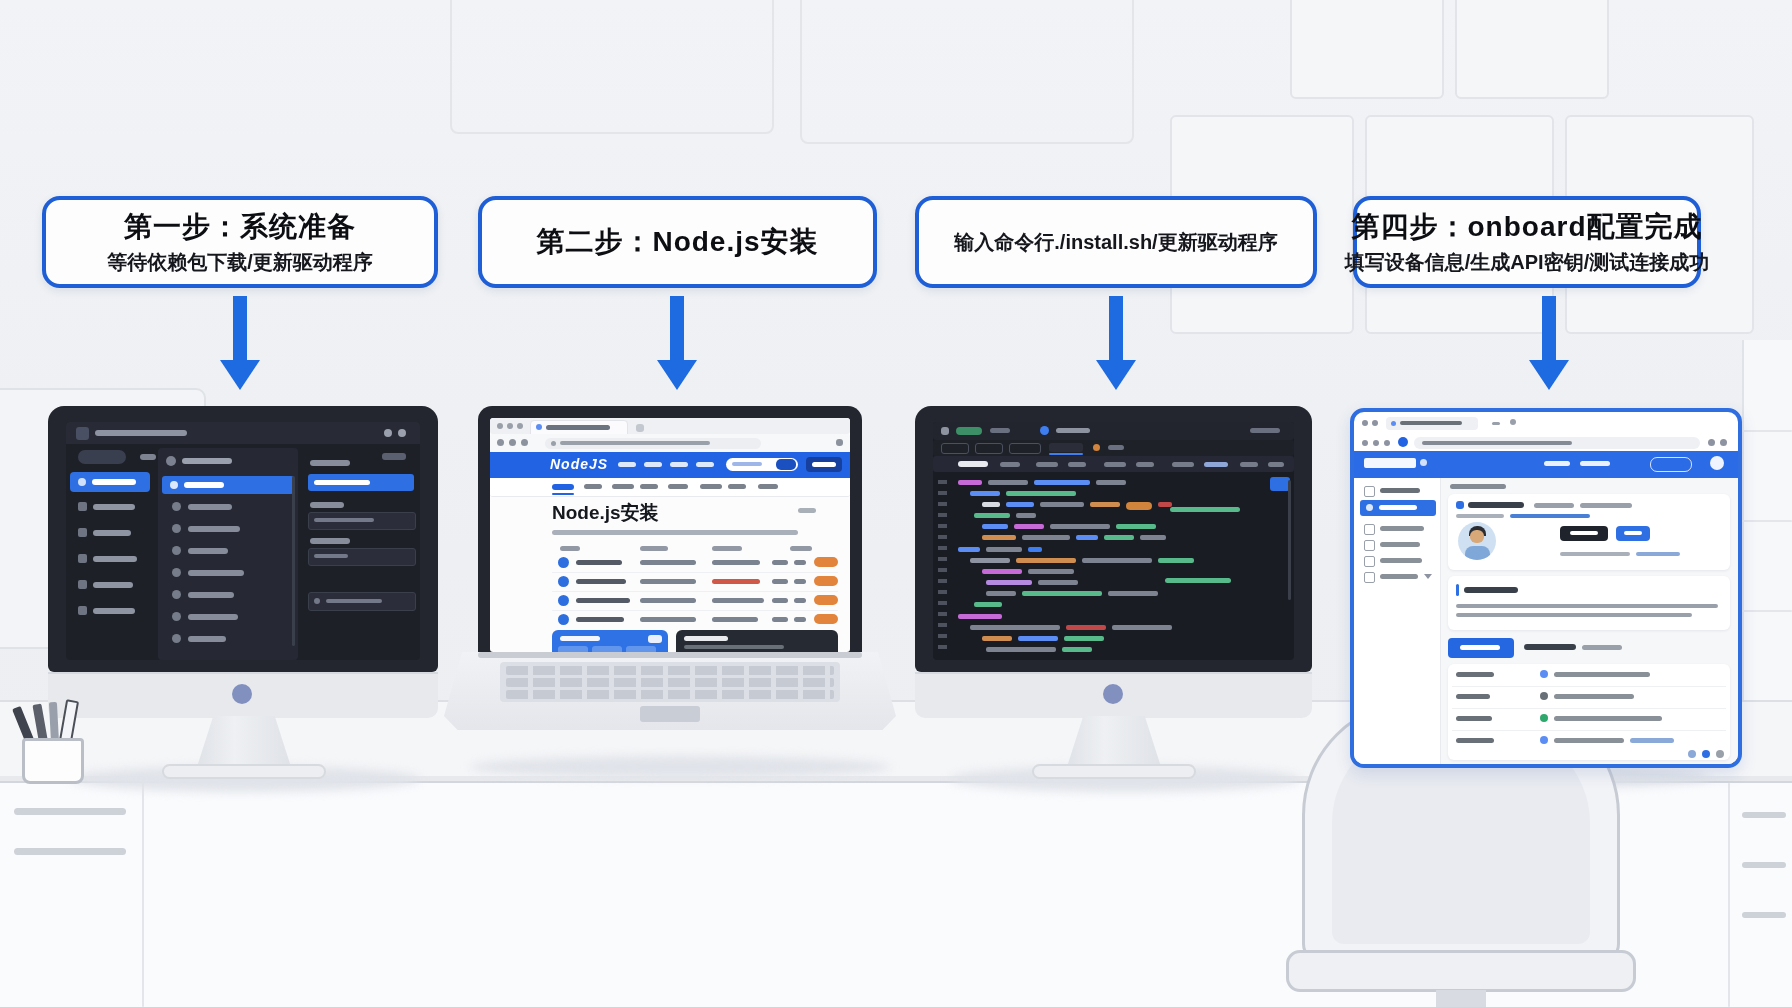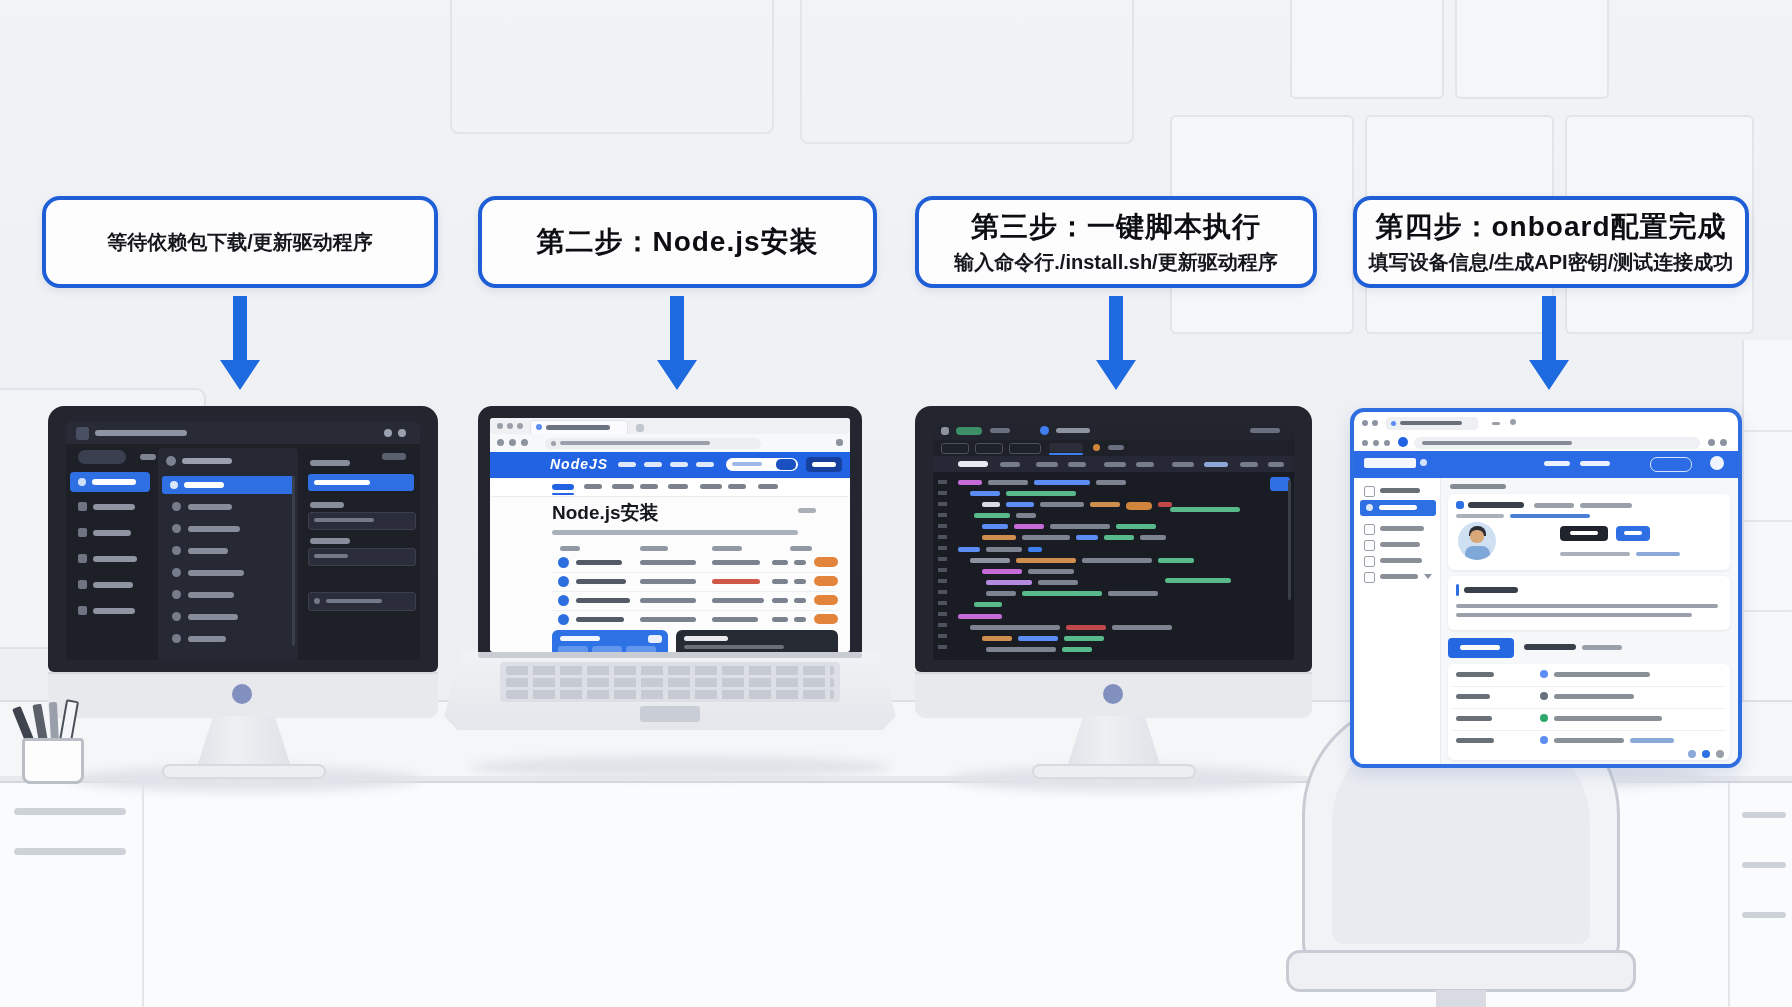--- a/index.html
+++ b/index.html
@@ -68,30 +68,30 @@
 <div class="shadow" style="left:470px;top:756px;width:420px;height:22px;"></div>
 <div class="shadow" style="left:950px;top:766px;width:350px;height:26px;"></div>
 <div class="shadow" style="left:1390px;top:766px;width:320px;height:22px;"></div>
 
 <div class="abs" style="left:1302px;top:700px;width:318px;height:262px;background:#f2f3f6;border:3px solid #c7cbd3;border-radius:115px 115px 18px 18px;box-sizing:border-box;"></div>
 <div class="abs" style="left:1332px;top:728px;width:258px;height:216px;background:#e9ebf0;border-radius:95px 95px 12px 12px;"></div>
 <div class="abs" style="left:1286px;top:950px;width:350px;height:42px;background:#eef0f4;border:3px solid #c7cbd3;border-radius:14px;box-sizing:border-box;"></div>
 <div class="abs" style="left:1436px;top:990px;width:50px;height:17px;background:#d8dbe2;"></div>
 
 <div class="step-box" style="left:42px;width:396px;">
+  <div class="step-title">第一步：系统准备</div>
   <div class="step-sub">等待依赖包下载/更新驱动程序</div>
 </div>
 <div class="step-box" style="left:478px;width:399px;">
   <div class="step-title">第二步：Node.js安装</div>
 </div>
 <div class="step-box" style="left:915px;width:402px;">
-  <div class="step-title">第三步：一键脚本执行</div>
   <div class="step-sub">输入命令行./install.sh/更新驱动程序</div>
 </div>
-<div class="step-box" style="left:1353px;width:396px;">
+<div class="step-box" style="left:1353px;width:348px;">
   <div class="step-title">第四步：onboard配置完成</div>
   <div class="step-sub">填写设备信息/生成API密钥/测试连接成功</div>
 </div>
 
 <div class="arrow" style="left:220px;">
     <div class="shaft"></div>
     <div class="head"></div>
   </div>
 <div class="arrow" style="left:657px;">
     <div class="shaft"></div>

